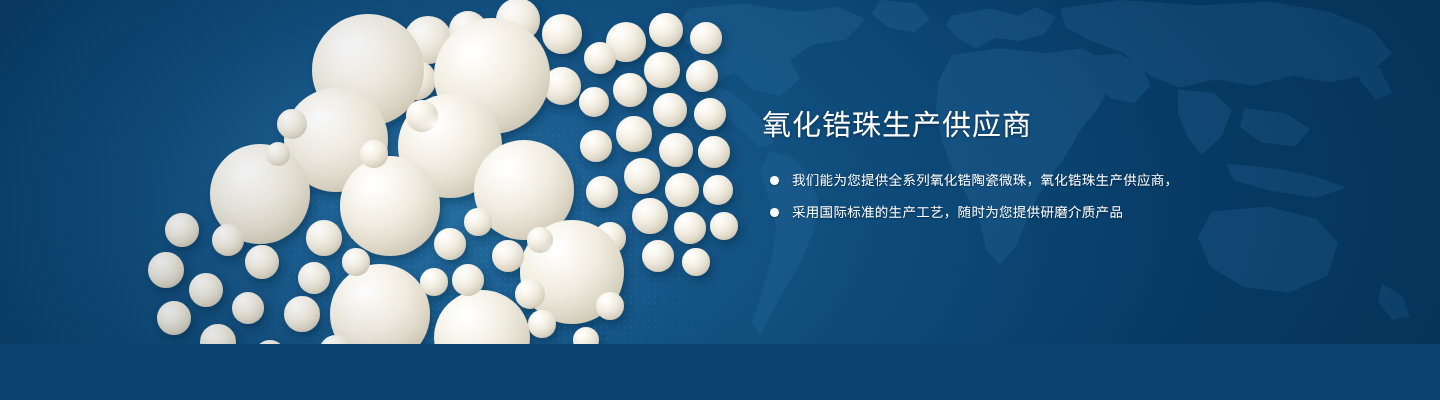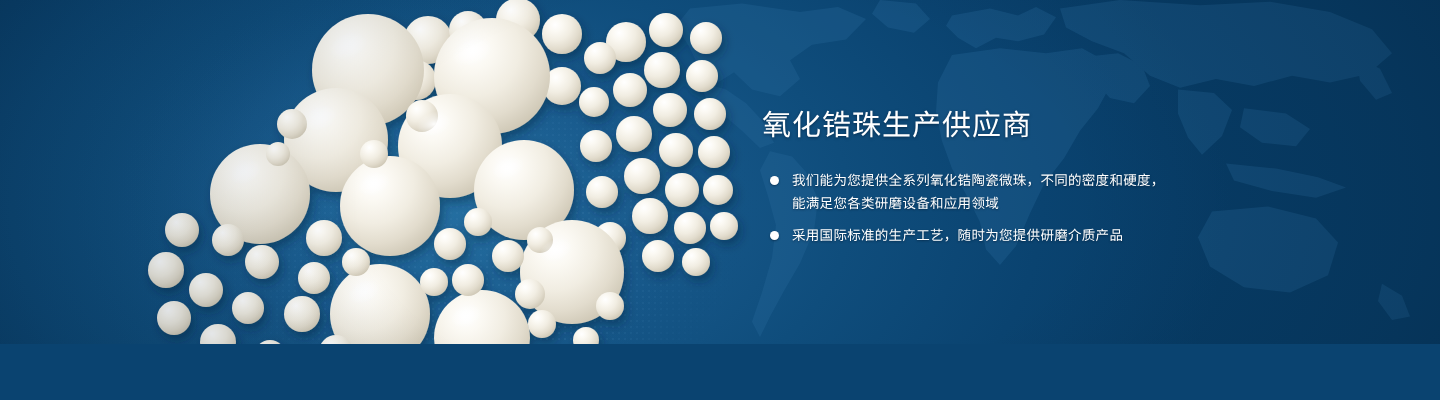--- a/index.html
+++ b/index.html
@@ -302,22 +302,21 @@
   </div>
 
   <div class="bg-vignette"></div>
 
   <div class="copy">
     <h1 class="headline">氧化锆珠生产供应商</h1>
 
     <ul class="bullets">
       <li class="bullet">
         <span class="dot"></span>
-        <span class="bullet-line">我们能为您提供全系列氧化锆陶瓷微珠，不同的密度和硬度，</span>
-        <span class="bullet-line">能满足您各类研磨设备和应用领域</span>
+        <span class="bullet-line">我们能为您提供全系列氧化锆陶瓷微珠，氧化锆珠生产供应商，</span>
       </li>
       <li class="bullet">
         <span class="dot"></span>
         <span class="bullet-line">采用国际标准的生产工艺，随时为您提供研磨介质产品</span>
       </li>
     </ul>
   </div>
 
 </div>
 

